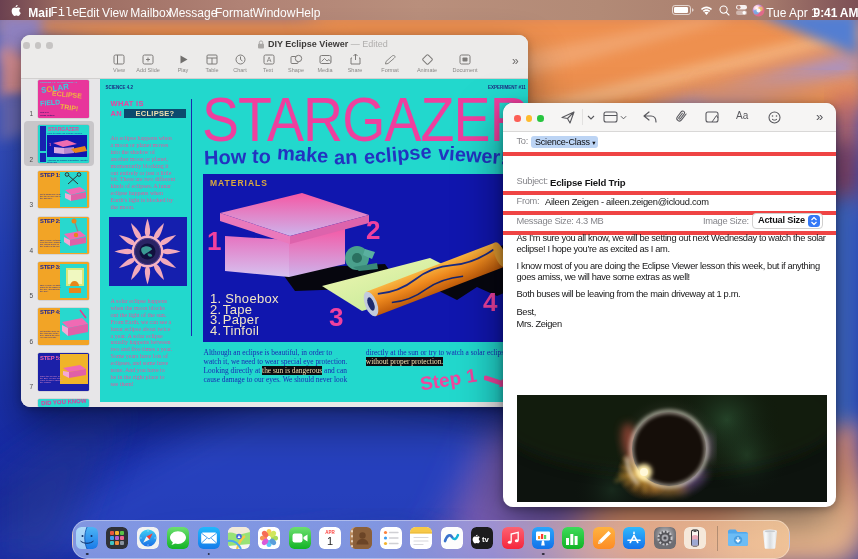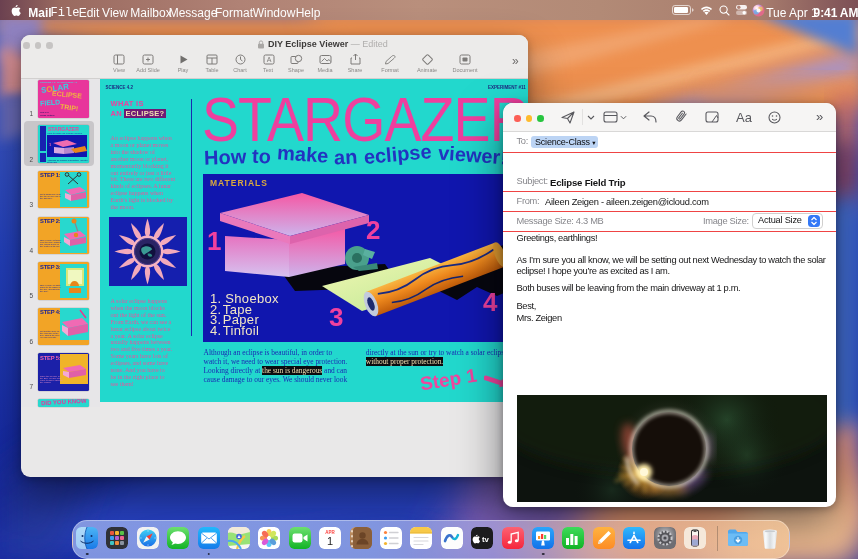--- a/index.html
+++ b/index.html
@@ -5,33 +5,33 @@
   body{width:858px;height:559px;overflow:hidden;font-family:"Liberation Sans",sans-serif;position:relative;}
   .abs{position:absolute;}
   
   #wall{left:0;top:0;width:858px;height:559px;background:#1d2f9e;}
   
   #menubar{left:0;top:0;width:858px;height:20px;
     background:linear-gradient(90deg,#6b4150 0,#9a6a60 60px,#b08275 240px,#b98f7c 420px,#b28a76 600px,#a87d6e 760px,#7c4f55 858px);
     color:#fff;font-size:12px;}
   .mi{position:absolute;top:6px;transform:translateX(-50%);white-space:nowrap;}
   
-  #kwin{left:21px;top:35px;width:507px;height:442px;border-radius:9px;
+  #kwin{left:21px;top:35px;width:507px;height:372px;border-radius:9px;
     box-shadow:0 18px 40px rgba(0,0,10,.45), 0 2px 8px rgba(0,0,0,.25);
     background:#e9e8e8;overflow:hidden;}
   #ktitle{position:absolute;left:0;top:0;width:507px;height:43px;background:#ecebea;border-bottom:1px solid #d2d0cf;}
   #ksidebar{position:absolute;left:0;top:44px;width:79px;height:328px;background:#e7e6e8;}
   #kcanvas{position:absolute;left:79px;top:44px;width:428px;height:323px;background:#22d8cd;overflow:hidden;}
   
   #mwin{left:503px;top:103px;width:333px;height:404px;border-radius:10px;
     box-shadow:0 18px 45px rgba(0,0,10,.5), 0 2px 8px rgba(0,0,0,.3);
     background:#fff;overflow:hidden;}
   #mtool{position:absolute;left:0;top:0;width:333px;height:28px;background:#f6f5f4;border-bottom:1px solid #d9d8d7;}
   .mtl{position:absolute;top:12px;width:6.5px;height:6.5px;border-radius:50%;}
-  .mrow{position:absolute;left:0;width:333px;border-bottom:1px solid #ef4444;}
+  .mrow{position:absolute;left:0;width:333px;border-bottom:4px solid #ef4444;}
   .mlab{color:#86868b;font-size:9.3px;letter-spacing:-0.3px;}
   .mbody{font-size:9.3px;color:#161617;line-height:11.2px;letter-spacing:-0.35px;}
   
   #dock{left:72px;top:520px;width:716px;height:37px;border-radius:15px;
     background:linear-gradient(90deg,rgba(150,170,235,.82) 0,rgba(150,170,235,.82) 300px,rgba(170,160,220,.8) 420px,rgba(235,180,150,.8) 560px,rgba(245,200,155,.82) 716px);
     border:0.5px solid rgba(255,255,255,.35);}
   .dicon{position:absolute;top:527px;width:22px;height:22px;border-radius:5.5px;transform:translateX(-50%);}
   .ddot{position:absolute;top:552.5px;width:2.5px;height:2.5px;border-radius:50%;background:rgba(20,20,30,.8);transform:translateX(-50%);}
   .klab{position:absolute;top:32px;transform:translateX(-50%);font-size:5.5px;color:#8a8886;}
   .thumb{position:absolute;left:17px;width:51px;height:37.5px;border-radius:1.5px;overflow:hidden;box-shadow:0 0 0 .5px rgba(0,0,0,.15);}
@@ -328,21 +328,21 @@
     <div class="tnum" style="top:122px;left:0px;">3</div>
     <div class="tnum" style="top:167.5px;left:0px;">4</div>
     <div class="tnum" style="top:213px;left:0px;">5</div>
     <div class="tnum" style="top:258.5px;left:0px;">6</div>
     <div class="tnum" style="top:304px;left:0px;">7</div>
   </div>
   <div id="kcanvas">
     <div style="position:absolute;left:5.5px;top:6px;font-size:4.5px;font-weight:bold;color:#1c2a80;">SCIENCE 4.2</div>
     <div style="position:absolute;left:388px;top:6px;font-size:4.5px;font-weight:bold;color:#1c2a80;">EXPERIMENT #11</div>
     <div style="position:absolute;left:10.6px;top:20px;font-size:7.5px;font-weight:bold;color:#ee3f9e;letter-spacing:.3px;">WHAT IS</div>
-    <div style="position:absolute;left:10.6px;top:29.5px;font-size:7.5px;font-weight:bold;color:#ee3f9e;letter-spacing:.3px;">AN <span style="background:#701a75;color:#f0e0b0;padding:0 1px;">ECLIPSE?</span></div>
+    <div style="position:absolute;left:10.6px;top:29.5px;font-size:7.5px;font-weight:bold;color:#ee3f9e;letter-spacing:.3px;">AN <span style="background:#0c4a6e;color:#f0e0b0;padding:0 11px;">ECLIPSE?</span></div>
     <div style="position:absolute;left:10.6px;top:56px;font-family:'Liberation Serif',serif;font-size:6px;line-height:6.9px;color:#e8559e;white-space:nowrap;">An eclipse happens when<br>a moon or planet moves<br>into the shadow of<br>another moon or planet,<br>momentarily blocking it<br>out entirely or just a little<br>bit. There are two different<br>kinds of eclipses. A lunar<br>eclipse happens when<br>Earth's light is blocked by<br>the moon.</div>
     <div style="position:absolute;left:8.5px;top:138px;width:78px;height:69px;background:#151fae;"></div>
     <svg style="position:absolute;left:13px;top:139px;" width="69" height="67" viewBox="0 0 69 67">
       <g transform="translate(34.5,33.5) scale(1.18)">
         <g fill="#f2aabc">
           <path d="M0,-28 C3,-18 3,-14 0,-12 C-3,-14 -3,-18 0,-28z"></path>
           <path d="M0,-28 C3,-18 3,-14 0,-12 C-3,-14 -3,-18 0,-28z" transform="rotate(30)"></path>
           <path d="M0,-28 C3,-18 3,-14 0,-12 C-3,-14 -3,-18 0,-28z" transform="rotate(60)"></path>
           <path d="M0,-28 C3,-18 3,-14 0,-12 C-3,-14 -3,-18 0,-28z" transform="rotate(90)"></path>
           <path d="M0,-28 C3,-18 3,-14 0,-12 C-3,-14 -3,-18 0,-28z" transform="rotate(120)"></path>
@@ -458,21 +458,21 @@
       </svg>
     <svg style="position:absolute;left:172px;top:7px" width="12" height="14" viewBox="0 0 12 14">
         <g transform="rotate(38 6 7)">
           <path d="M8.2,1.5 v7.5 a2.6,2.6 0 0 1 -5.2,0 V2.6 a1.8,1.8 0 0 1 3.6,0 v6.2 a.9,.9 0 0 1 -1.8,0 V3.2" fill="none" stroke="#59595e" stroke-width="1.05" stroke-linecap="round"></path>
         </g>
       </svg>
     <svg style="position:absolute;left:202px;top:8px" width="14" height="12" viewBox="0 0 14 12">
         <rect x="1" y="1" width="12" height="10" rx="2" fill="none" stroke="#59595e" stroke-width="1.1"></rect>
         <path d="M7,11 L11.5,4.5 L13,7" fill="none" stroke="#59595e" stroke-width="1"></path>
       </svg>
-    <div style="position:absolute;left:233px;top:7px;font-size:13px;color:#59595e;">Aa</div>
+    <div style="position:absolute;left:233px;top:7px;font-size:10px;color:#59595e;">Aa</div>
     <svg style="position:absolute;left:265px;top:8px" width="13" height="13" viewBox="0 0 13 13">
         <circle cx="6.5" cy="6.5" r="5.5" fill="none" stroke="#59595e" stroke-width="1.1"></circle>
         <circle cx="4.5" cy="5" r=".8" fill="#59595e"></circle>
         <circle cx="8.5" cy="5" r=".8" fill="#59595e"></circle>
         <path d="M4,8 C5,9.5 8,9.5 9,8" fill="none" stroke="#59595e" stroke-width="1"></path>
       </svg>
     <div style="position:absolute;left:313px;top:6px;font-size:13px;color:#55555a;">»</div>
   </div>
   <div class="mrow" style="top:28px;height:21px;">
     <span class="mlab" style="position:absolute;left:13.5px;top:5px;">To:</span>
@@ -483,29 +483,29 @@
     <span style="position:absolute;left:42px;top:5.5px;font-size:9.3px;color:#141415;letter-spacing:-0.25px;">Aileen Zeigen - aileen.zeigen@icloud.com</span>
   </div>
   <div class="mrow" style="top:68.5px;height:19.5px;">
     <span class="mlab" style="position:absolute;left:13.5px;top:4.5px;">Subject:</span>
     <span style="position:absolute;left:47px;top:5px;font-size:9.6px;font-weight:bold;color:#141415;letter-spacing:-0.2px;">Eclipse Field Trip</span>
   </div>
   <div class="mrow" style="top:108px;height:19.5px;">
     <span class="mlab" style="position:absolute;left:13.5px;top:4.5px;">Message Size: 4.3 MB</span>
     <span class="mlab" style="position:absolute;left:200px;top:4.5px;">Image Size:</span>
     <span style="position:absolute;left:249px;top:2px;width:69px;height:14px;border:1px solid #d0cfce;border-radius:4px;background:#fff;"></span>
-    <span style="position:absolute;left:255px;top:4px;font-size:9.2px;font-weight:normal;color:#141415;letter-spacing:-0.2px;">Actual Size</span>
+    <span style="position:absolute;left:255px;top:4px;font-size:9.2px;font-weight:bold;color:#141415;letter-spacing:-0.2px;">Actual Size</span>
     <svg style="position:absolute;left:305px;top:3.5px" width="12" height="12" viewBox="0 0 12 12">
         <rect width="12" height="12" rx="3.5" fill="#3478f6"></rect>
         <path d="M3.5,5 L6,2.5 L8.5,5 M3.5,7 L6,9.5 L8.5,7" fill="none" stroke="#fff" stroke-width="1.2" stroke-linejoin="round"></path>
       </svg>
   </div>
   <div id="mbody" style="position:absolute;left:13.5px;top:129.5px;width:310px;" class="mbody">
-    <p style="margin:0 0 11.5px;white-space:nowrap;">Greetings, earthlings!</p>
     <p style="margin:0 0 5.8px;white-space:nowrap;">As I’m sure you all know, we will be setting out next Wednesday to watch the solar<br>eclipse! I hope you’re as excited as I am.</p>
+    <p style="margin:0 0 6.2px;white-space:nowrap;">I know most of you are doing the Eclipse Viewer lesson this week, but if anything<br>goes amiss, we will have some extras as well!</p>
     <p style="margin:0 0 6.8px;white-space:nowrap;">Both buses will be leaving from the main driveway at 1 p.m.</p>
     <p style="margin:0;">Best,<br>Mrs. Zeigen</p>
   </div>
   <svg style="position:absolute;left:13.5px;top:292px;" width="310" height="107" viewBox="0 0 310 107">
     <defs>
       <filter id="bl2" x="-40%" y="-40%" width="180%" height="180%">
           <feGaussianBlur stdDeviation="2"></feGaussianBlur>
         </filter>
       <filter id="bl4" x="-40%" y="-40%" width="180%" height="180%">
           <feGaussianBlur stdDeviation="4"></feGaussianBlur>

